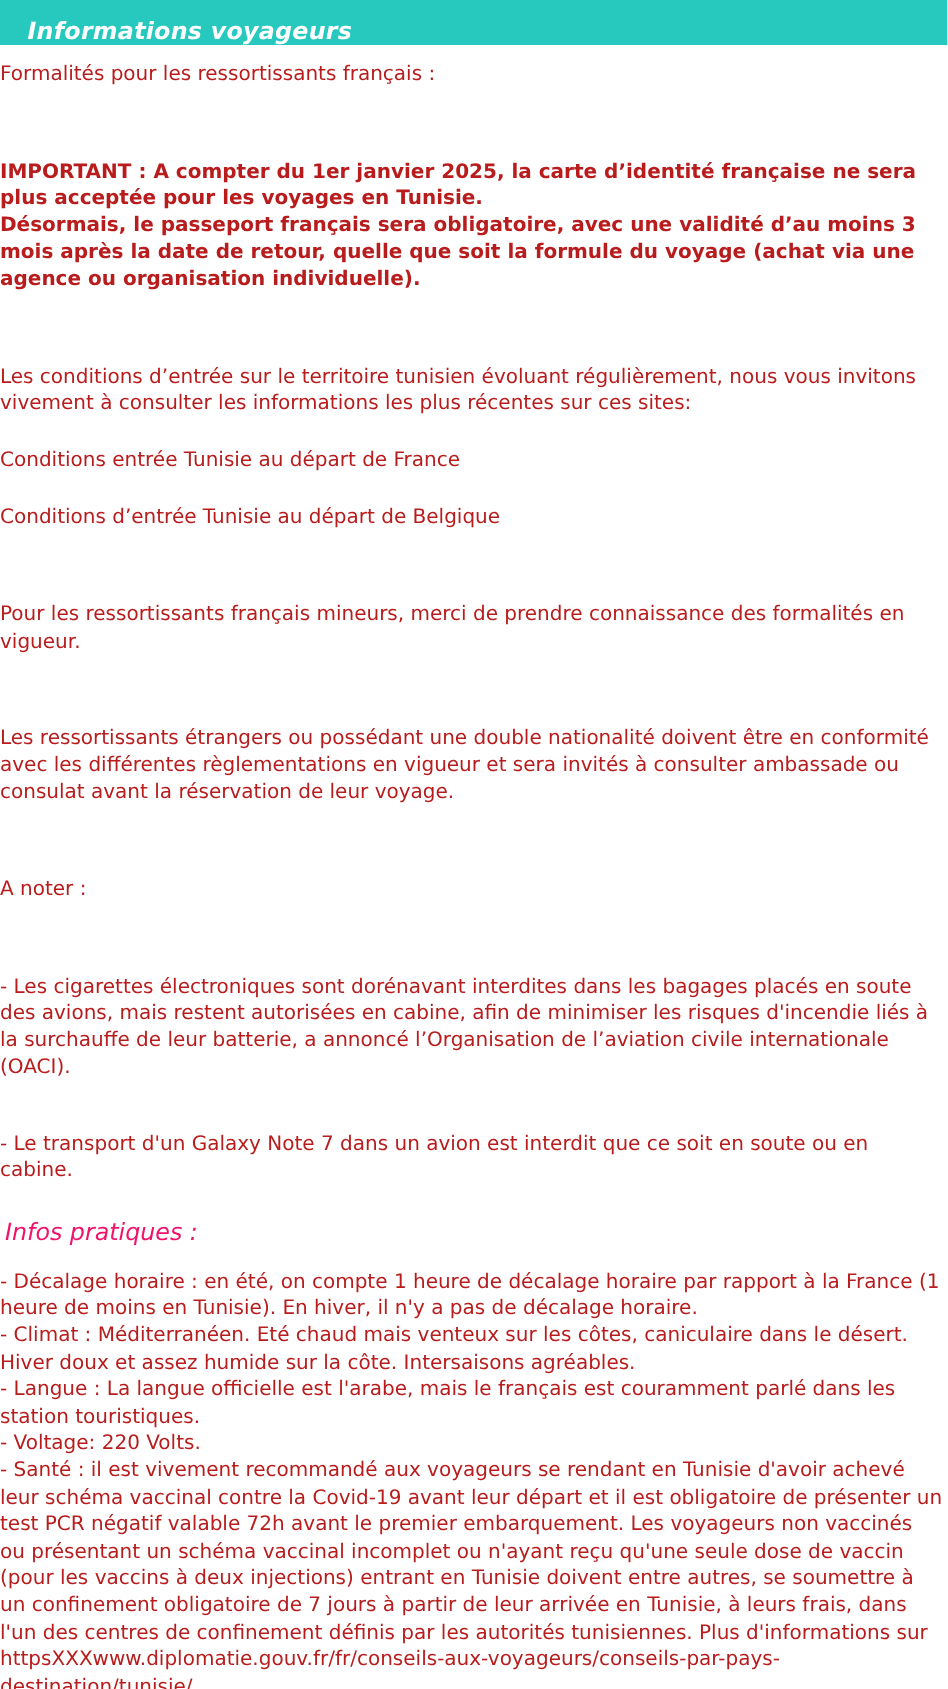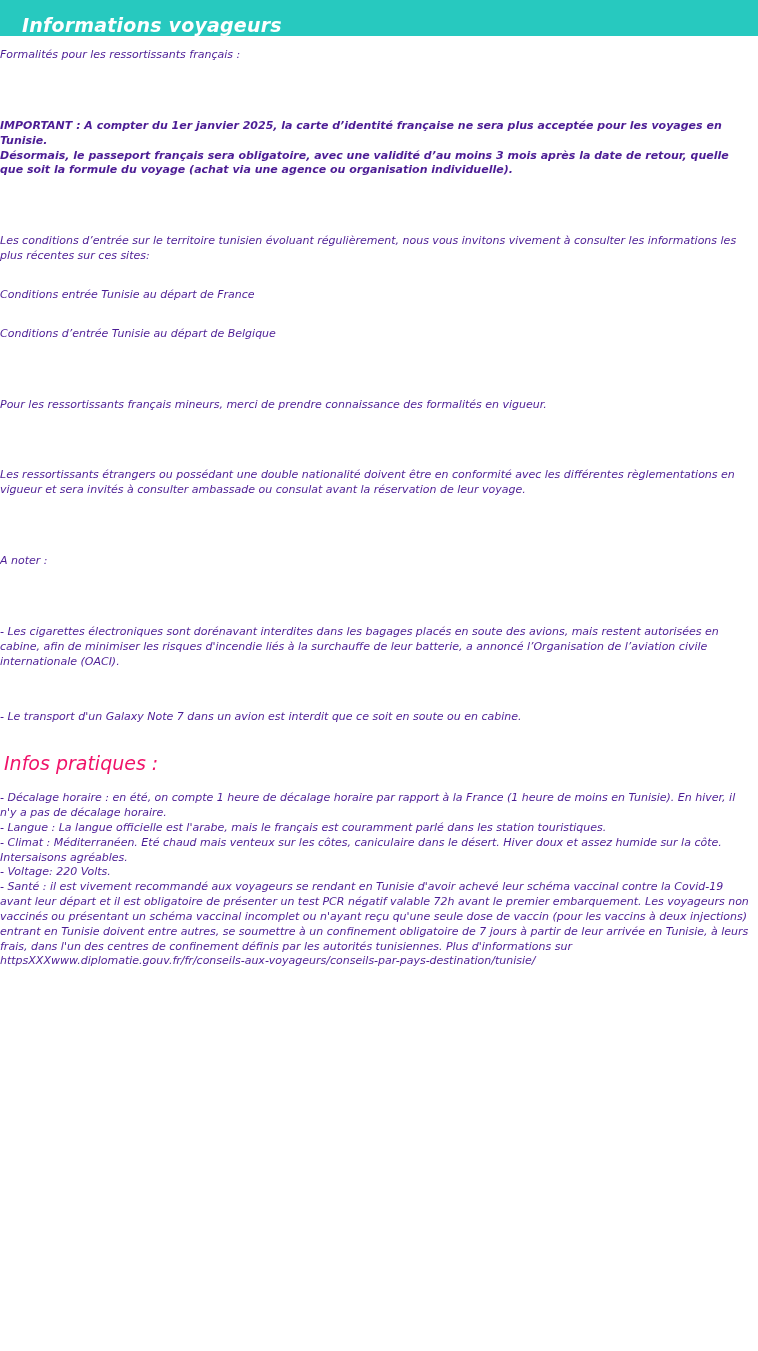--- a/index.html
+++ b/index.html
@@ -48,26 +48,25 @@
   h2.section {
     color: #f0136a;
     font-size: 19px;
     font-style: italic;
     font-weight: normal;
     margin: 4px;
     padding: 0;
     line-height: 1.2;
   }
   p.body {
-    font-size: 11px;
-    font-style: italic;
+    font-size: 16px;
     line-height: 1.35;
     margin: 0;
     padding: 0;
-    color: #4c1d95;
+    color: #b91c1c;
   }
   p.bold {
     font-weight: bold;
   }
   .spacer-sm { height: 12px; }
   .spacer-md { height: 24px; }
   .spacer-lg { height: 40px; }
   .spacer-xl { height: 56px; }
   .tight p.body + p.body { margin-top: 0px; }
 </style>
@@ -125,20 +124,20 @@
     <p class="body">- Le transport d'un Galaxy Note 7 dans un avion est interdit que ce soit en soute ou en cabine.</p>
 
     <div class="spacer-md"></div>
 
     <h2 class="section">Infos pratiques :</h2>
 
     <div class="spacer-sm"></div>
 
     <div class="tight">
       <p class="body">- Décalage horaire : en été, on compte 1 heure de décalage horaire par rapport à la France (1 heure de moins en Tunisie). En hiver, il n'y a pas de décalage horaire.</p>
+      <p class="body">- Climat : Méditerranéen. Eté chaud mais venteux sur les côtes, caniculaire dans le désert. Hiver doux et assez humide sur la côte. Intersaisons agréables.</p>
       <p class="body">- Langue : La langue officielle est l'arabe, mais le français est couramment parlé dans les station touristiques.</p>
-      <p class="body">- Climat : Méditerranéen. Eté chaud mais venteux sur les côtes, caniculaire dans le désert. Hiver doux et assez humide sur la côte. Intersaisons agréables.</p>
       <p class="body">- Voltage: 220 Volts.</p>
       <p class="body">- Santé : il est vivement recommandé aux voyageurs se rendant en Tunisie d'avoir achevé leur schéma vaccinal contre la Covid-19 avant leur départ et il est obligatoire de présenter un test PCR négatif valable 72h avant le premier embarquement. Les voyageurs non vaccinés ou présentant un schéma vaccinal incomplet ou n'ayant reçu qu'une seule dose de vaccin (pour les vaccins à deux injections) entrant en Tunisie doivent entre autres, se soumettre à un confinement obligatoire de 7 jours à partir de leur arrivée en Tunisie, à leurs frais, dans l'un des centres de confinement définis par les autorités tunisiennes. Plus d'informations sur httpsXXXwww.diplomatie.gouv.fr/fr/conseils-aux-voyageurs/conseils-par-pays-destination/tunisie/</p>
     </div>
 
   </div>
 </div>
 
 </body></html>

